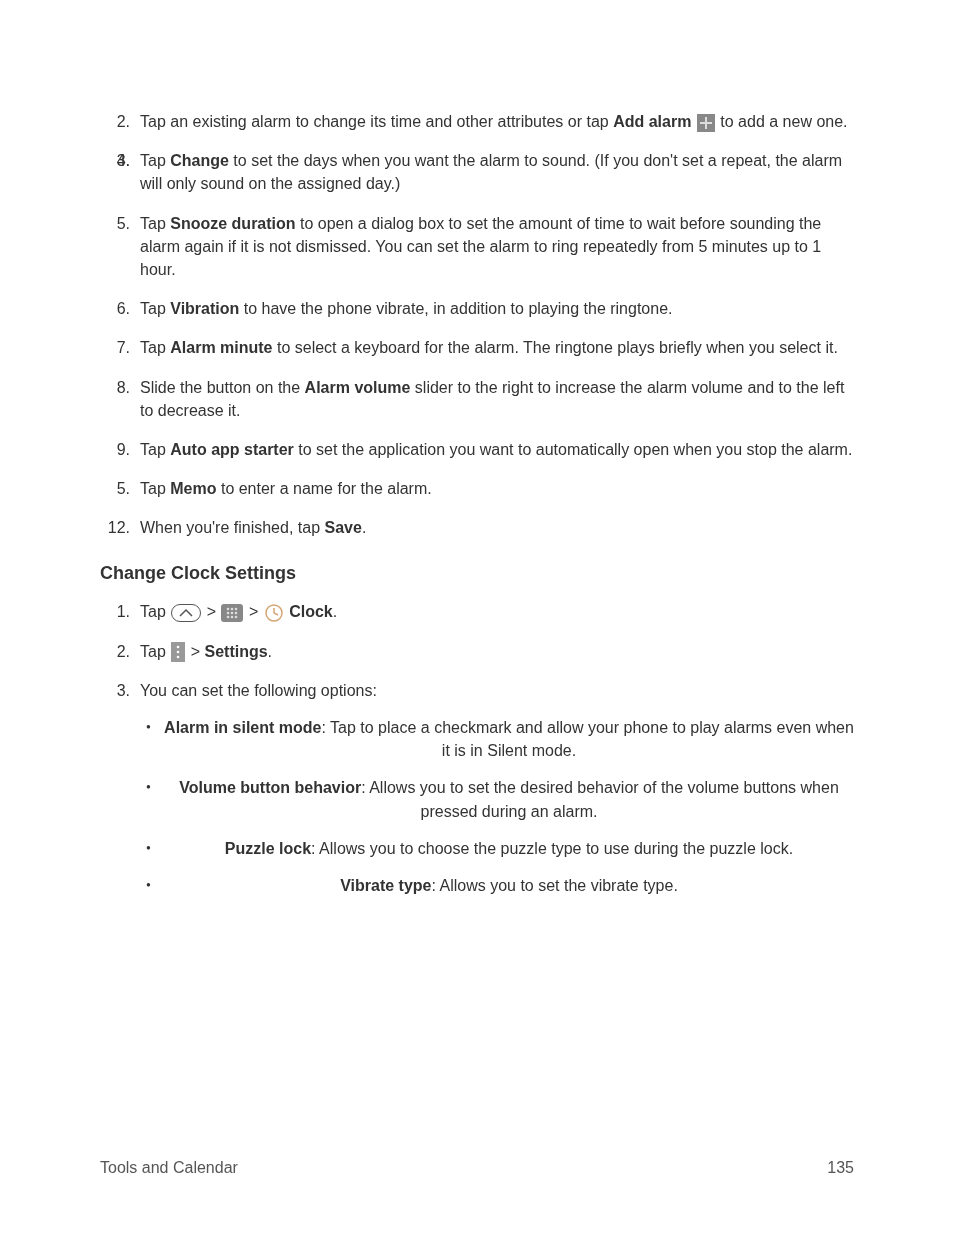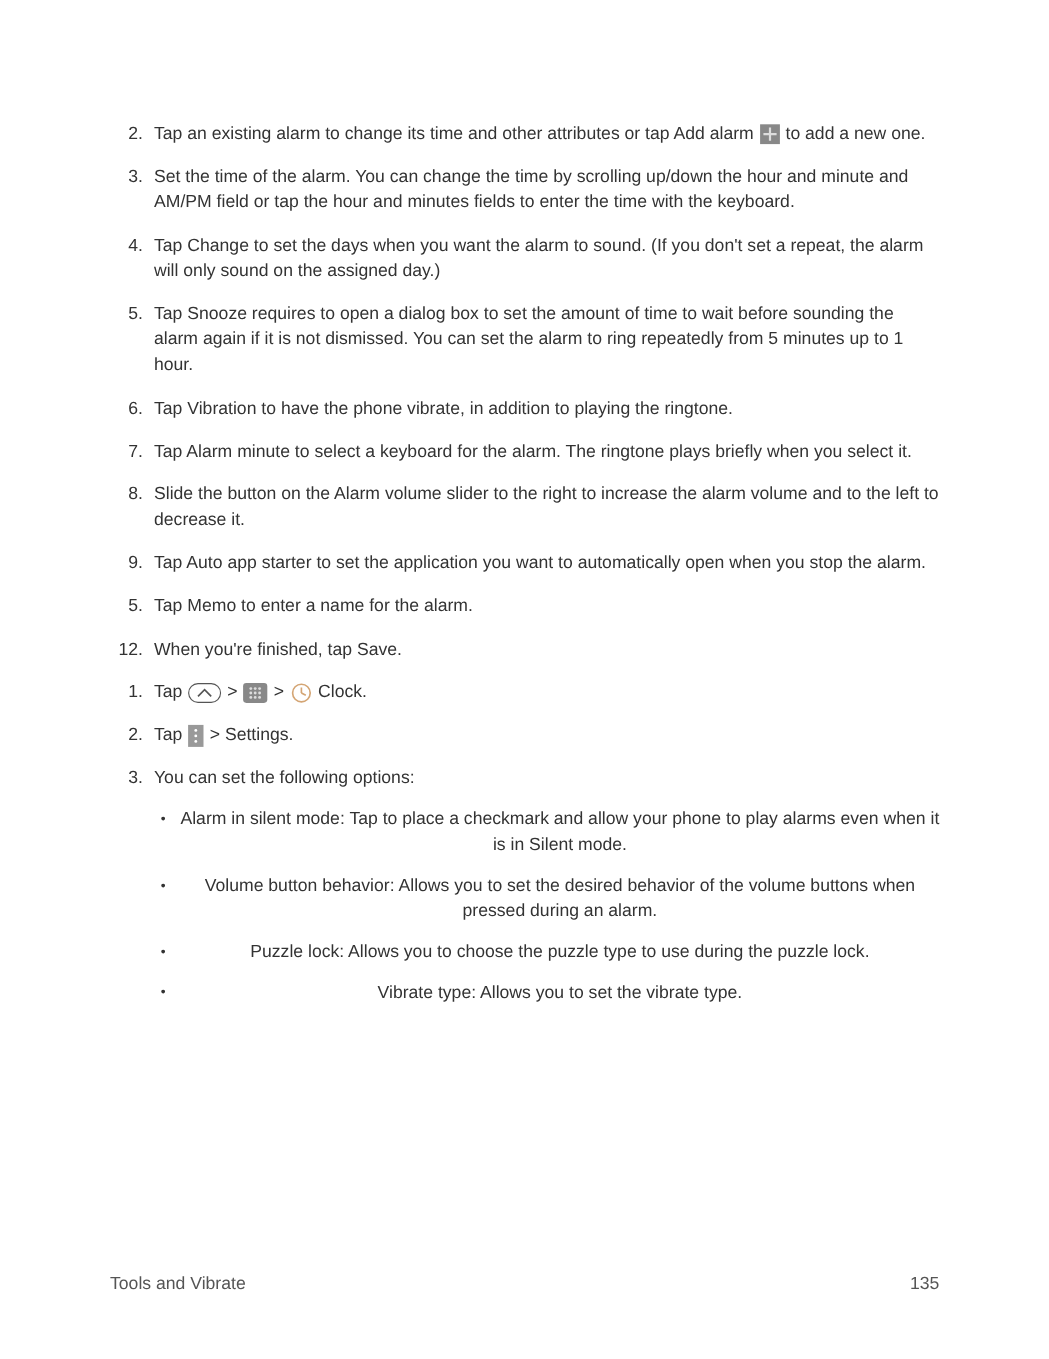--- a/index.html
+++ b/index.html
@@ -25,21 +25,21 @@
       font-size: 16px;
       line-height: 1.45;
       color: #333;
     }
     ol.main-list > li .num {
       position: absolute;
       left: 0;
       width: 30px;
       text-align: right;
     }
-    .bold { font-weight: normal; }
+    .bold { font-weight: bold; }
     .section-heading {
       font-size: 18px;
       font-weight: bold;
       color: #333;
       margin-top: 24px;
       margin-bottom: 16px;
       padding-left: 0;
     }
     ol.sub-list {
       list-style: none;
@@ -141,31 +141,30 @@
       <span class="icon-box icon-plus">
         <svg viewBox="0 0 16 16">
             <line x1="8" y1="2" x2="8" y2="14" stroke="#ddd" stroke-width="2"></line>
             <line x1="2" y1="8" x2="14" y2="8" stroke="#ddd" stroke-width="2"></line>
           </svg>
       </span><span> to add a new one.</span>
     </li>
 
     <li>
       <span class="num">3.</span>
-      <span>Set the time of the alarm. You can change the time by scrolling up/down the hour and minute and AM/PM field or tap the hour and minutes fields to enter the time with the keyboard.</span>
     </li>
 
     <li>
       <span class="num">4.</span>
       <span>Tap </span><span class="bold">Change</span><span> to set the days when you want the alarm to sound. (If you don't set a repeat, the alarm will only sound on the assigned day.)</span>
     </li>
 
     <li>
       <span class="num">5.</span>
-      <span>Tap </span><span class="bold">Snooze requires</span><span> to open a dialog box to set the amount of time to wait before sounding the alarm again if it is not dismissed. You can set the alarm to ring repeatedly from 5 minutes up to 1 hour.</span>
+      <span>Tap </span><span class="bold">Snooze duration</span><span> to open a dialog box to set the amount of time to wait before sounding the alarm again if it is not dismissed. You can set the alarm to ring repeatedly from 5 minutes up to 1 hour.</span>
     </li>
 
     <li>
       <span class="num">6.</span>
       <span>Tap </span><span class="bold">Vibration</span><span> to have the phone vibrate, in addition to playing the ringtone.</span>
     </li>
 
     <li>
       <span class="num">7.</span>
       <span>Tap </span><span class="bold">Alarm minute</span><span> to select a keyboard for the alarm. The ringtone plays briefly when you select it.</span>
@@ -187,20 +186,21 @@
       <span>Tap </span><span class="bold">Memo</span><span> to enter a name for the alarm.</span>
     </li>
 
     <li>
       <span class="num">12.</span>
       <span>When you're finished, tap </span><span class="bold">Save</span><span>.</span>
     </li>
 
   </ol>
 
+  <h3 class="section-heading">Change Clock Settings</h3>
 
   <ol class="sub-list">
     <li>
       <span class="num">1.</span>
       <span>Tap </span><span class="icon-box icon-home">
         <svg viewBox="0 0 16 10">
             <path d="M2 8 L8 2 L14 8" fill="none" stroke="#555" stroke-width="1.5"></path>
           </svg>
       </span><span> &gt; </span><span class="icon-box icon-apps">
         <svg viewBox="0 0 14 14">
@@ -250,15 +250,15 @@
         </li>
         <li>
           <span class="bold">Vibrate type</span><span>: Allows you to set the vibrate type.</span>
         </li>
       </ul>
     </li>
   </ol>
 </div>
 
 <div class="footer">
-  <span>Tools and Vibrate</span>
+  <span>Tools and Calendar</span>
   <span>135</span>
 </div>
 
 </body></html>

